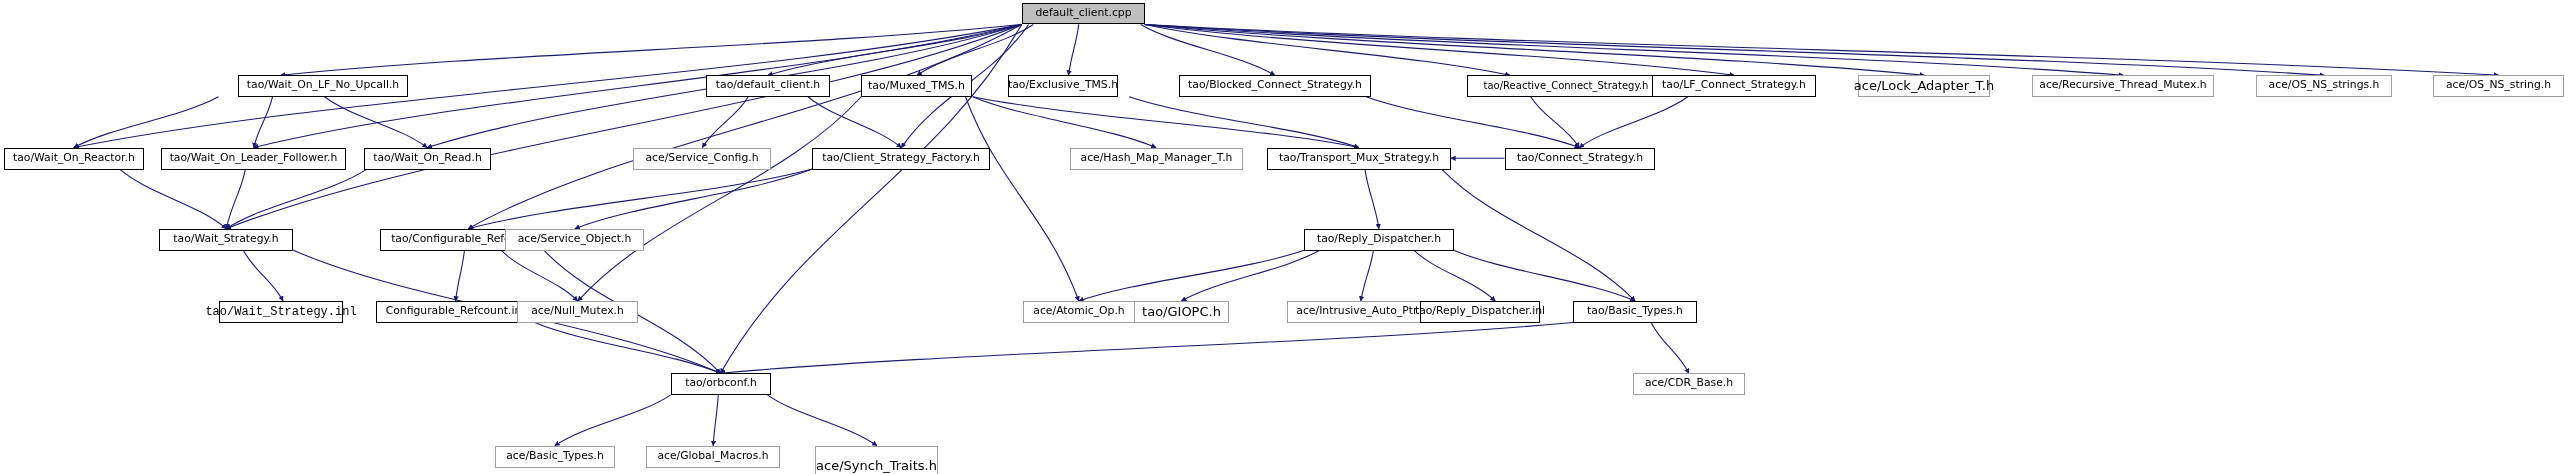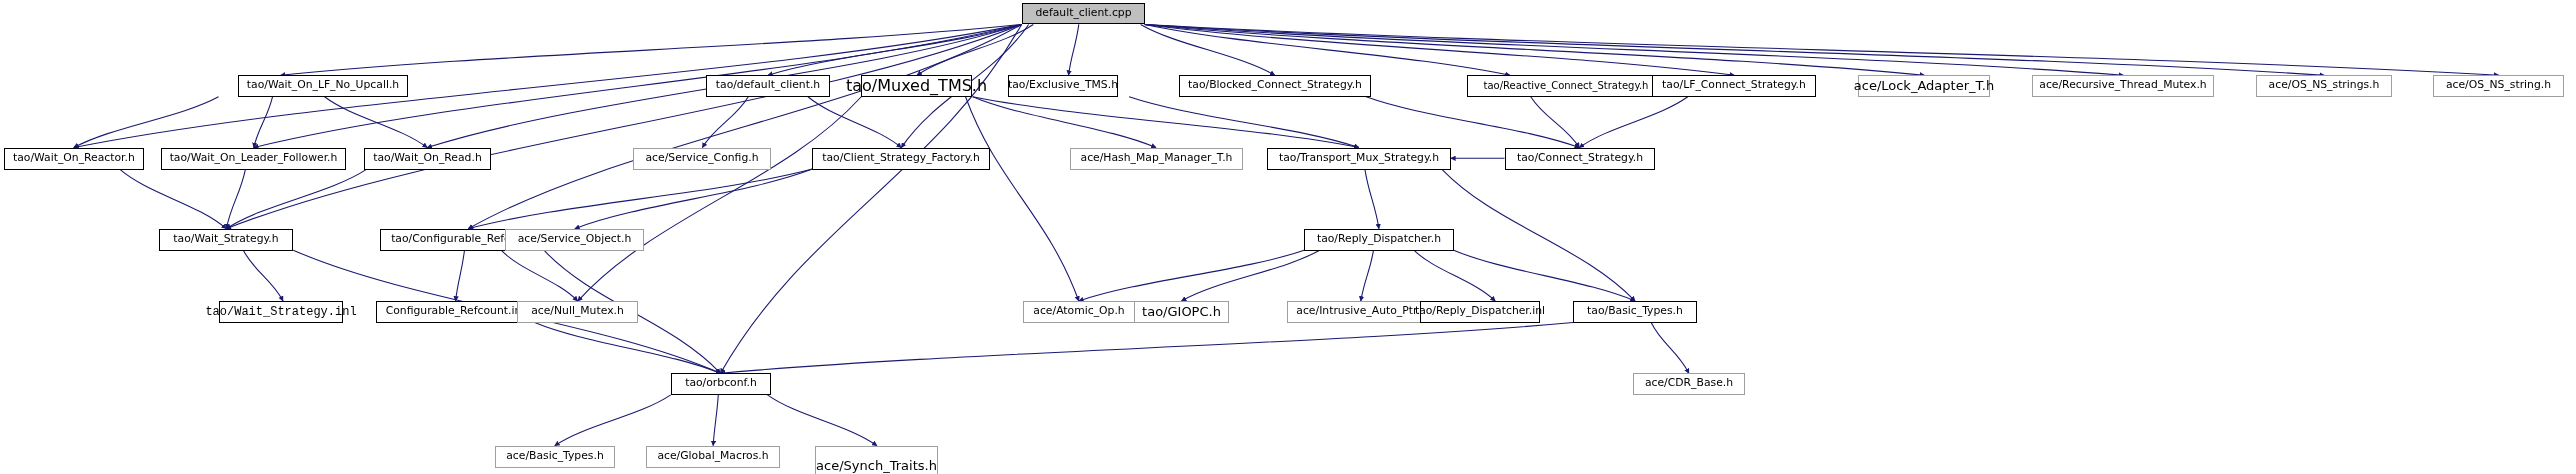--- a/index.html
+++ b/index.html
@@ -86,21 +86,21 @@
   <div id="nodes">
       <div class="node n-root" id="n0" style="left: 1022px; top: 2.9px; width: 123px; height: 21.5px; font-size: 10.8px;">
         <span class="lbl">default_client.cpp</span>
       </div>
       <div class="node n-int" id="n1" style="left: 196px; top: 75px; width: 170px; height: 21.5px; font-size: 10.8px; margin-left: 42px;">
         <span class="lbl">tao/Wait_On_LF_No_Upcall.h</span>
       </div>
       <div class="node n-int" id="n2" style="left: 706px; top: 75px; width: 124px; height: 21.5px; font-size: 10.8px;">
         <span class="lbl">tao/default_client.h</span>
       </div>
-      <div class="node n-int" id="n3" style="left: 861px; top: 75px; width: 111px; height: 21.5px; font-size: 16px;">
+      <div class="node n-int" id="n3" style="left: 861px; top: 75px; width: 111px; height: 21.5px; font-size: 11px;">
         <span class="lbl">tao/Muxed_TMS.h</span>
       </div>
       <div class="node n-int" id="n4" style="left: 1008px; top: 75px; width: 110px; height: 21.5px; font-size: 10.8px;">
         <span class="lbl">tao/Exclusive_TMS.h</span>
       </div>
       <div class="node n-int" id="n5" style="left: 1179px; top: 75px; width: 192px; height: 21.5px; font-size: 10.8px;">
         <span class="lbl">tao/Blocked_Connect_Strategy.h</span>
       </div>
       <div class="node n-int" id="n6" style="left: 1467px; top: 75px; width: 198px; height: 21.5px; font-size: 10px; text-align: center;">
         <span class="lbl">tao/Reactive_Connect_Strategy.h</span>

